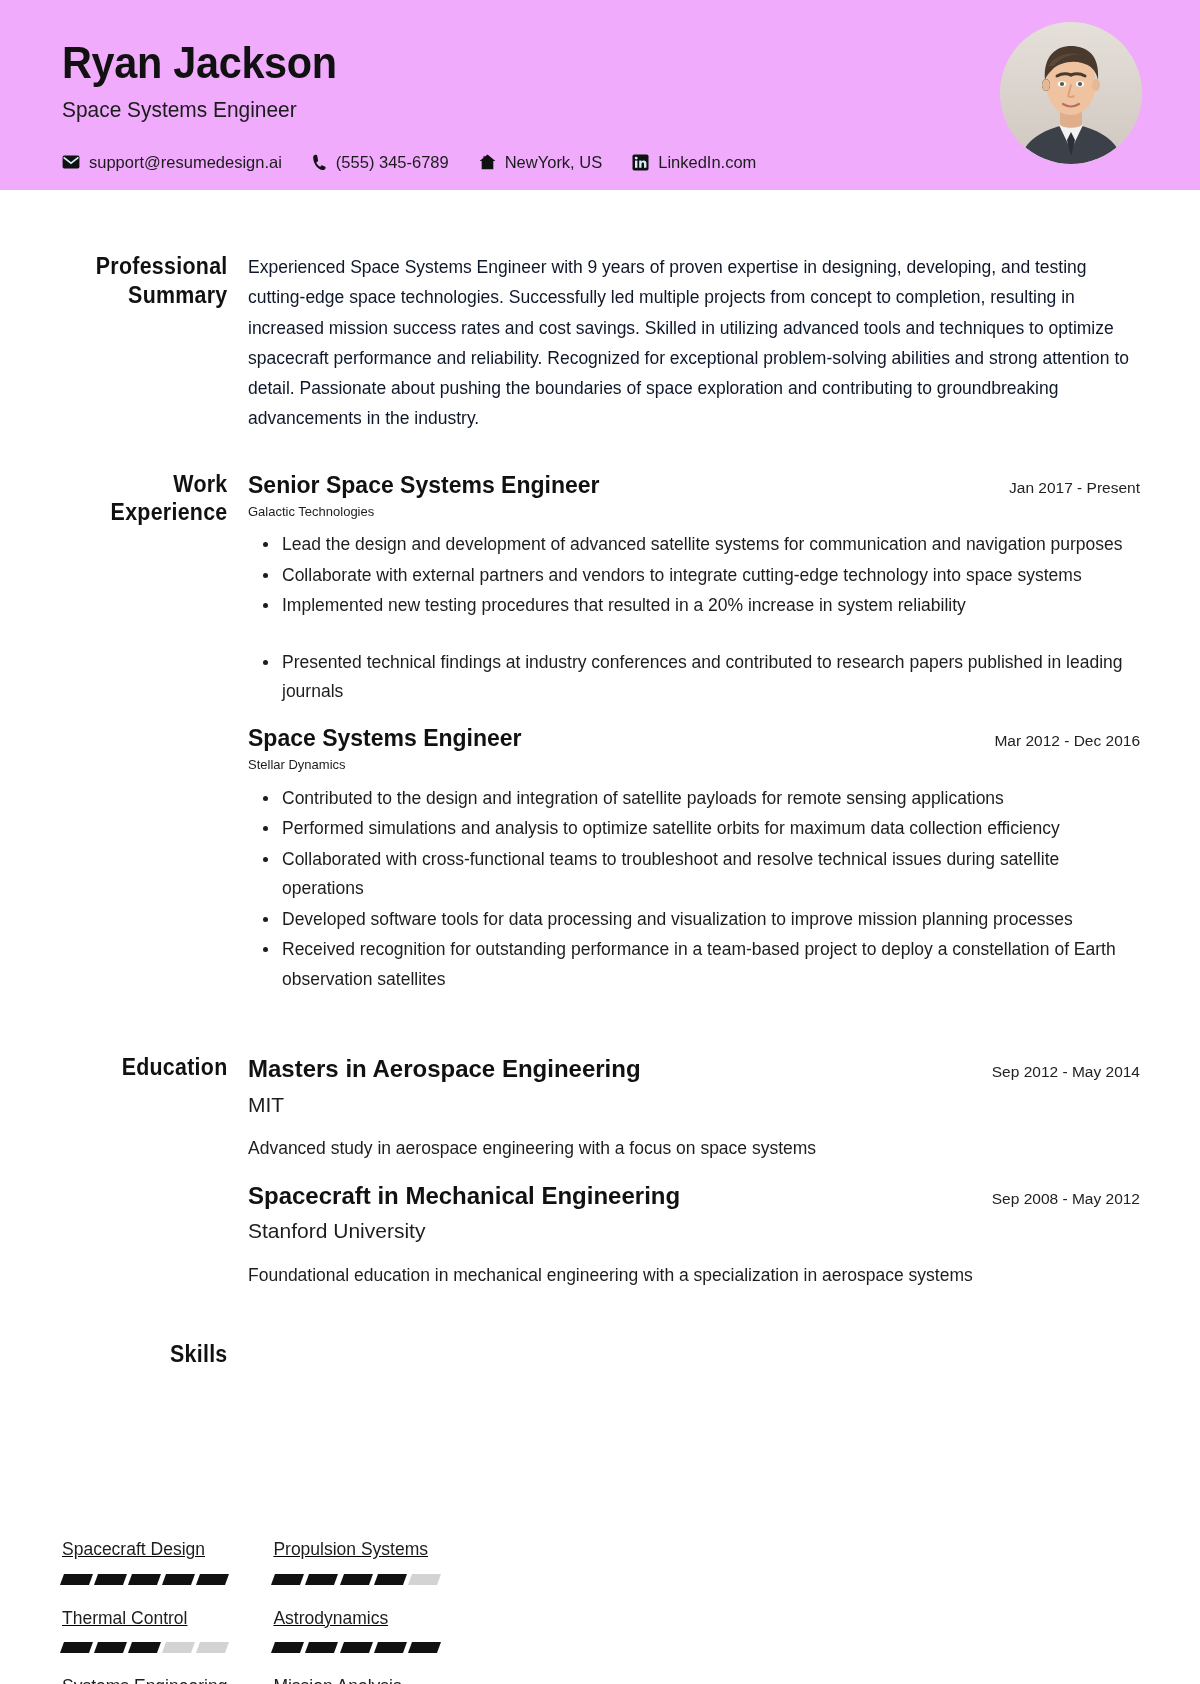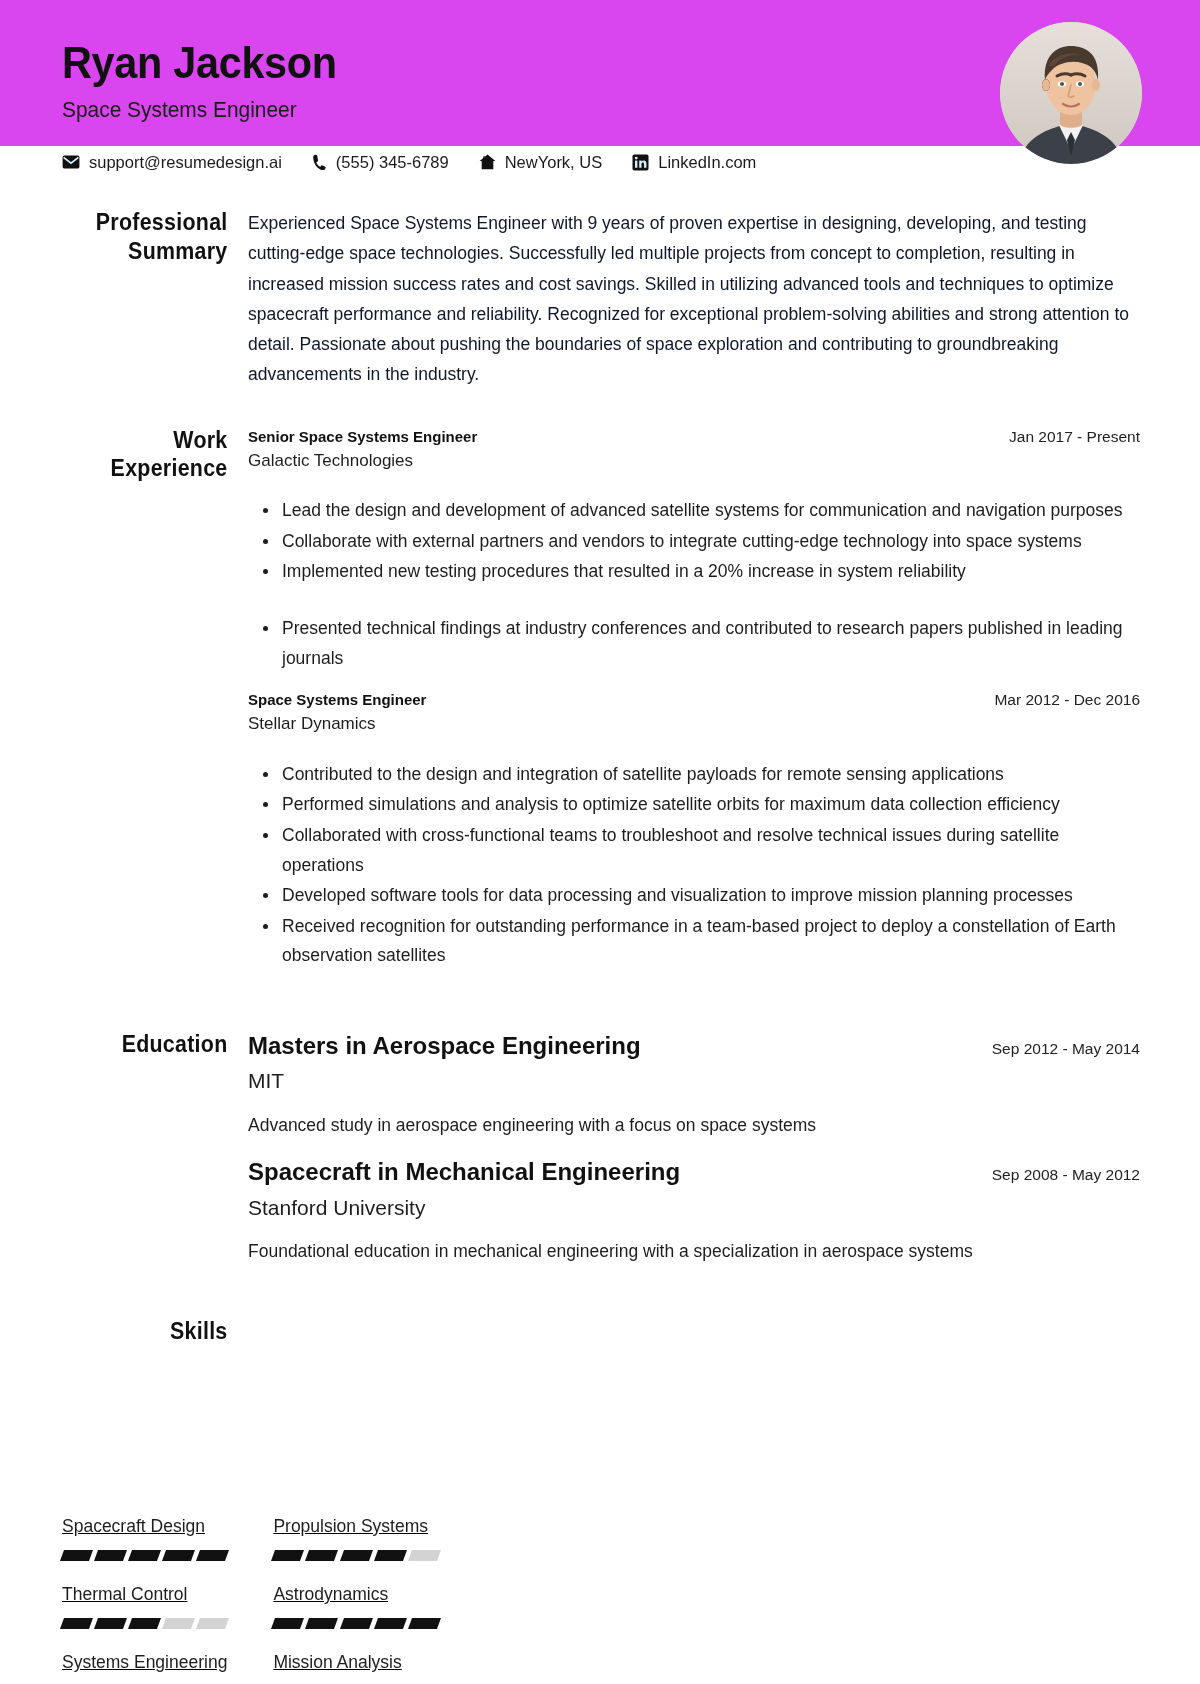--- a/index.html
+++ b/index.html
@@ -5,22 +5,22 @@
   * { box-sizing: border-box; margin: 0; padding: 0; }
   html, body {
     width: 1200px;
     background: #ffffff;
     font-family: "Liberation Sans", sans-serif;
   }
   body { width: 1200px; min-height: 1684px; position: relative; overflow: hidden; }
 
   
   .header {
-    background: #d946ef;
-    height: 146px;
+    background: #f0abfc;
+    height: 190px;
     padding: 30px 60px 0 62px;
     position: relative;
   }
   .hdr-name {
     font-size: 44px;
     font-weight: 700;
     color: #111111;
     letter-spacing: -0.3px;
     line-height: 1.15;
     margin-top: 8px;
@@ -99,39 +99,39 @@
   
   .work-section { margin-top: 36px; }
   .job { margin-bottom: 6px; }
   .job-head {
     display: flex;
     justify-content: space-between;
     align-items: baseline;
     gap: 20px;
   }
   .job-title {
-    font-size: 15px;
+    font-size: 23px;
     font-weight: 700;
     color: #111111;
     line-height: 1.35;
   }
   .job-date {
     font-size: 15.5px;
     color: #222222;
     white-space: nowrap;
     padding-top: 2px;
   }
   .job-company {
-    font-size: 17px;
+    font-size: 13px;
     color: #1d1d1d;
     line-height: 1.5;
     margin-top: 1px;
   }
   ul.bullets {
-    margin: 23px 0 0 0;
+    margin: 9px 0 0 0;
     padding-left: 34px;
     list-style: none;
   }
   ul.bullets li {
     position: relative;
     font-size: 17.5px;
     line-height: 1.69;
     color: #1d1d1d;
     margin-bottom: 1px;
     padding-left: 0;

